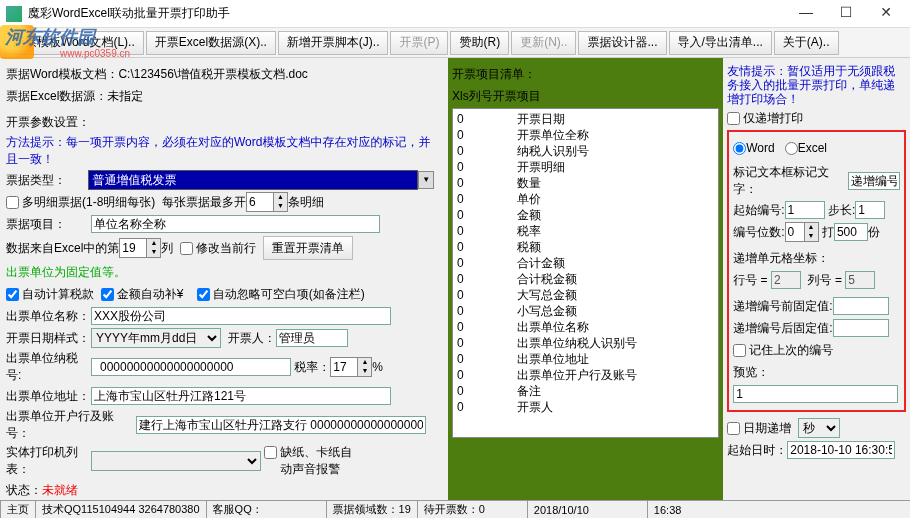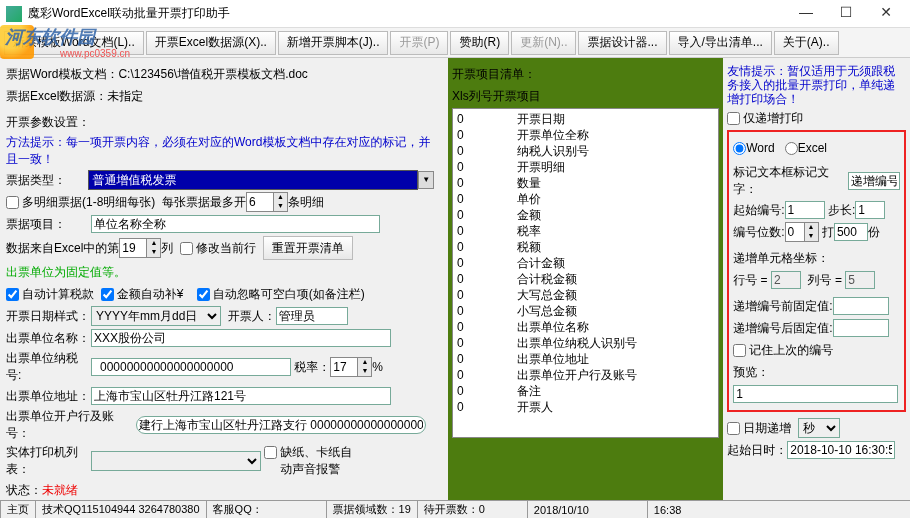--- a/index.html
+++ b/index.html
@@ -120,49 +120,49 @@
   </div>
   <div class="row">
         <span class="green">出票单位为固定值等。</span>
       </div>
   <div class="row">
     <input type="checkbox" checked="" style=""><span>自动计算税款</span>&nbsp;&nbsp;
     <input type="checkbox" checked="" style=""><span>金额自动补¥</span>&nbsp;&nbsp;&nbsp;&nbsp;
     <input type="checkbox" checked="" style=""><span>自动忽略可空白项(如备注栏)</span>
   </div>
   <div class="row">
+    <span class="leftlabel">出票单位名称：</span>
+    <input type="text" style="width: 300px;" value="XXX股份公司">
+  </div>
+  <div class="row">
     <span class="leftlabel">开票日期样式：</span>
     <select style="width:130px"><option>YYYY年mm月dd日</option></select>&nbsp;&nbsp;
     <span>开票人：</span>
     <input type="text" style="width: 72px;" value="管理员">
-  </div>
-  <div class="row">
-    <span class="leftlabel">出票单位名称：</span>
-    <input type="text" style="width: 300px;" value="XXX股份公司">
   </div>
   <div class="row">
     <span class="leftlabel">出票单位纳税号:</span>
     <input type="text" style="width: 200px; padding-left: 8px;" value="00000000000000000000">&nbsp;
     <span>税率：</span>
     <span class="spin">
           <input type="text" value="17" style="">
           <span class="ud">
             <span>▲</span>
             <span>▼</span>
           </span>
         </span>
     <span>%</span>
   </div>
   <div class="row">
     <span class="leftlabel">出票单位地址：</span>
     <input type="text" style="width: 300px;" value="上海市宝山区牡丹江路121号">
   </div>
   <div class="row">
     <span style="width:130px">出票单位开户行及账号：</span>
-    <input type="text" style="width: 290px; border-radius: 9px;" value="建行上海市宝山区牡丹江路支行 00000000000000000">
+    <input type="text" style="width: 290px;" value="建行上海市宝山区牡丹江路支行 00000000000000000">
   </div>
   <div class="row">
     <span class="leftlabel">实体打印机列表：</span>
     <select style="width:170px"></select>&nbsp;
     <div style="display:inline-block">
       <div><input type="checkbox" style=""><span>缺纸、卡纸自</span></div>
       <div style="margin-left:16px"><span>动声音报警</span></div>
     </div>
   </div>
   <div class="row">

